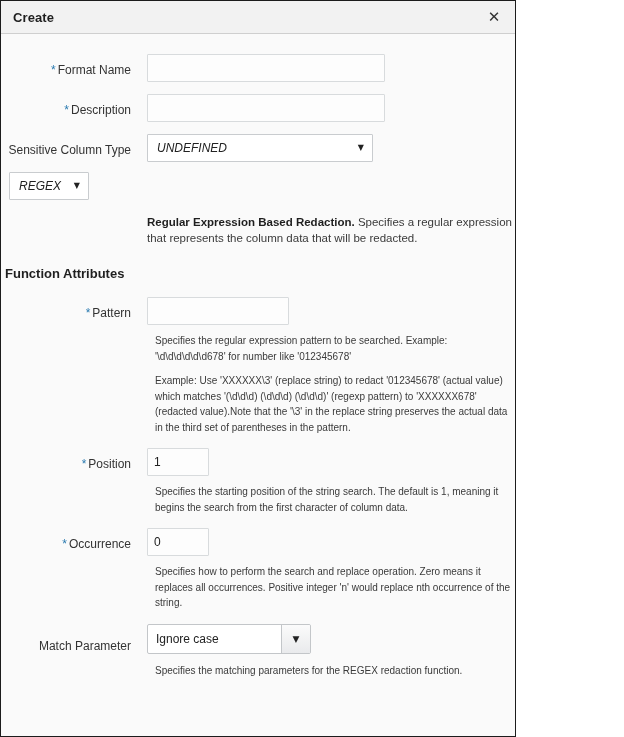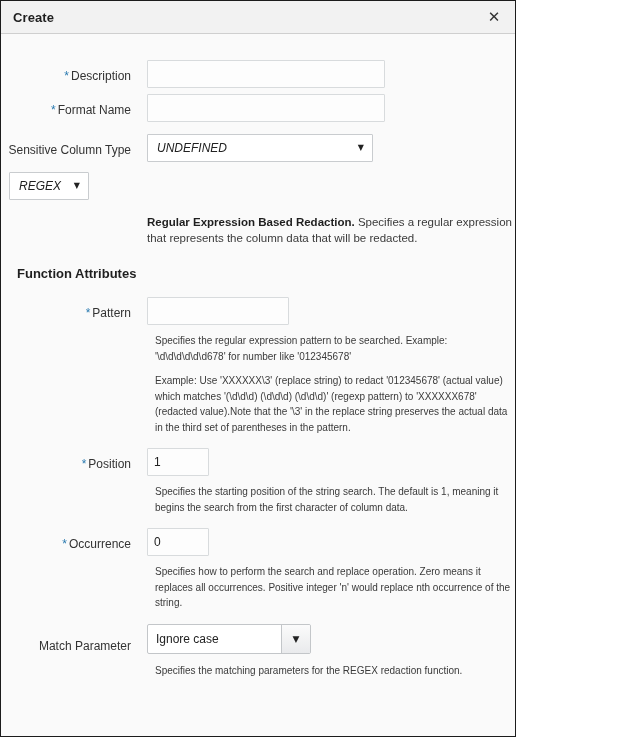--- a/index.html
+++ b/index.html
@@ -167,21 +167,21 @@
     color: #3a3a3a;
     line-height: 16px;
     max-width: 420px;
     margin: 14px 0 0 146px;
   }
   .desc-block b { color: #1f1f1f; }
   .section-title {
     font-size: 13px;
     font-weight: bold;
     color: #1f1f1f;
-    margin: 0 0 0 16px;
+    margin: 0 0 0 4px;
   }
   
   .footer {
     position: absolute;
     left: 0;
     right: 0;
     bottom: 0;
     height: 46px;
     border-top: 1px solid #d9d9d9;
     background: #fafafa;
@@ -212,32 +212,32 @@
 
 <div class="dialog">
 
   <div class="titlebar">
     <div class="titlebar-title">Create</div>
     <div class="close-icon">✕</div>
   </div>
 
   <div class="dlg-body">
 
+    <div class="row" style="margin-top:6px;">
+      <div class="label-cell pad">
+        <span class="req">*</span><span>Format Name</span>
+      </div>
+      <div class="field-cell">
+        <input class="txt w-wide" type="text" value="" style="">
+      </div>
+    </div>
+
     <div class="row" style="margin-top:12px;">
       <div class="label-cell pad">
         <span class="req">*</span><span>Description</span>
-      </div>
-      <div class="field-cell">
-        <input class="txt w-wide" type="text" value="" style="">
-      </div>
-    </div>
-
-    <div class="row" style="margin-top:6px;">
-      <div class="label-cell pad">
-        <span class="req">*</span><span>Format Name</span>
       </div>
       <div class="field-cell">
         <input class="txt w-wide" type="text" value="" style="">
       </div>
     </div>
 
     <div class="row" style="margin-top:12px;">
       <div class="label-cell pad">Sensitive Column Type</div>
       <div class="field-cell">
         <div class="sel-plain sel-undefined">

